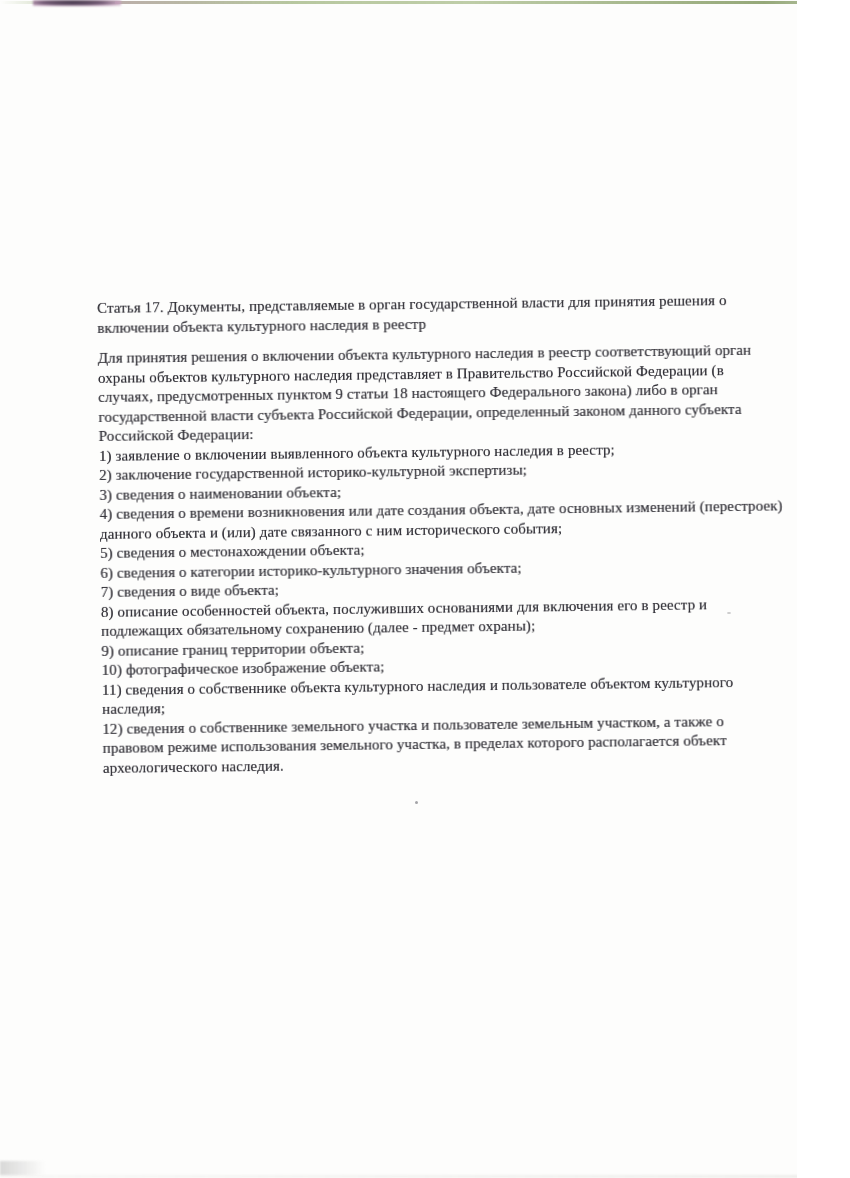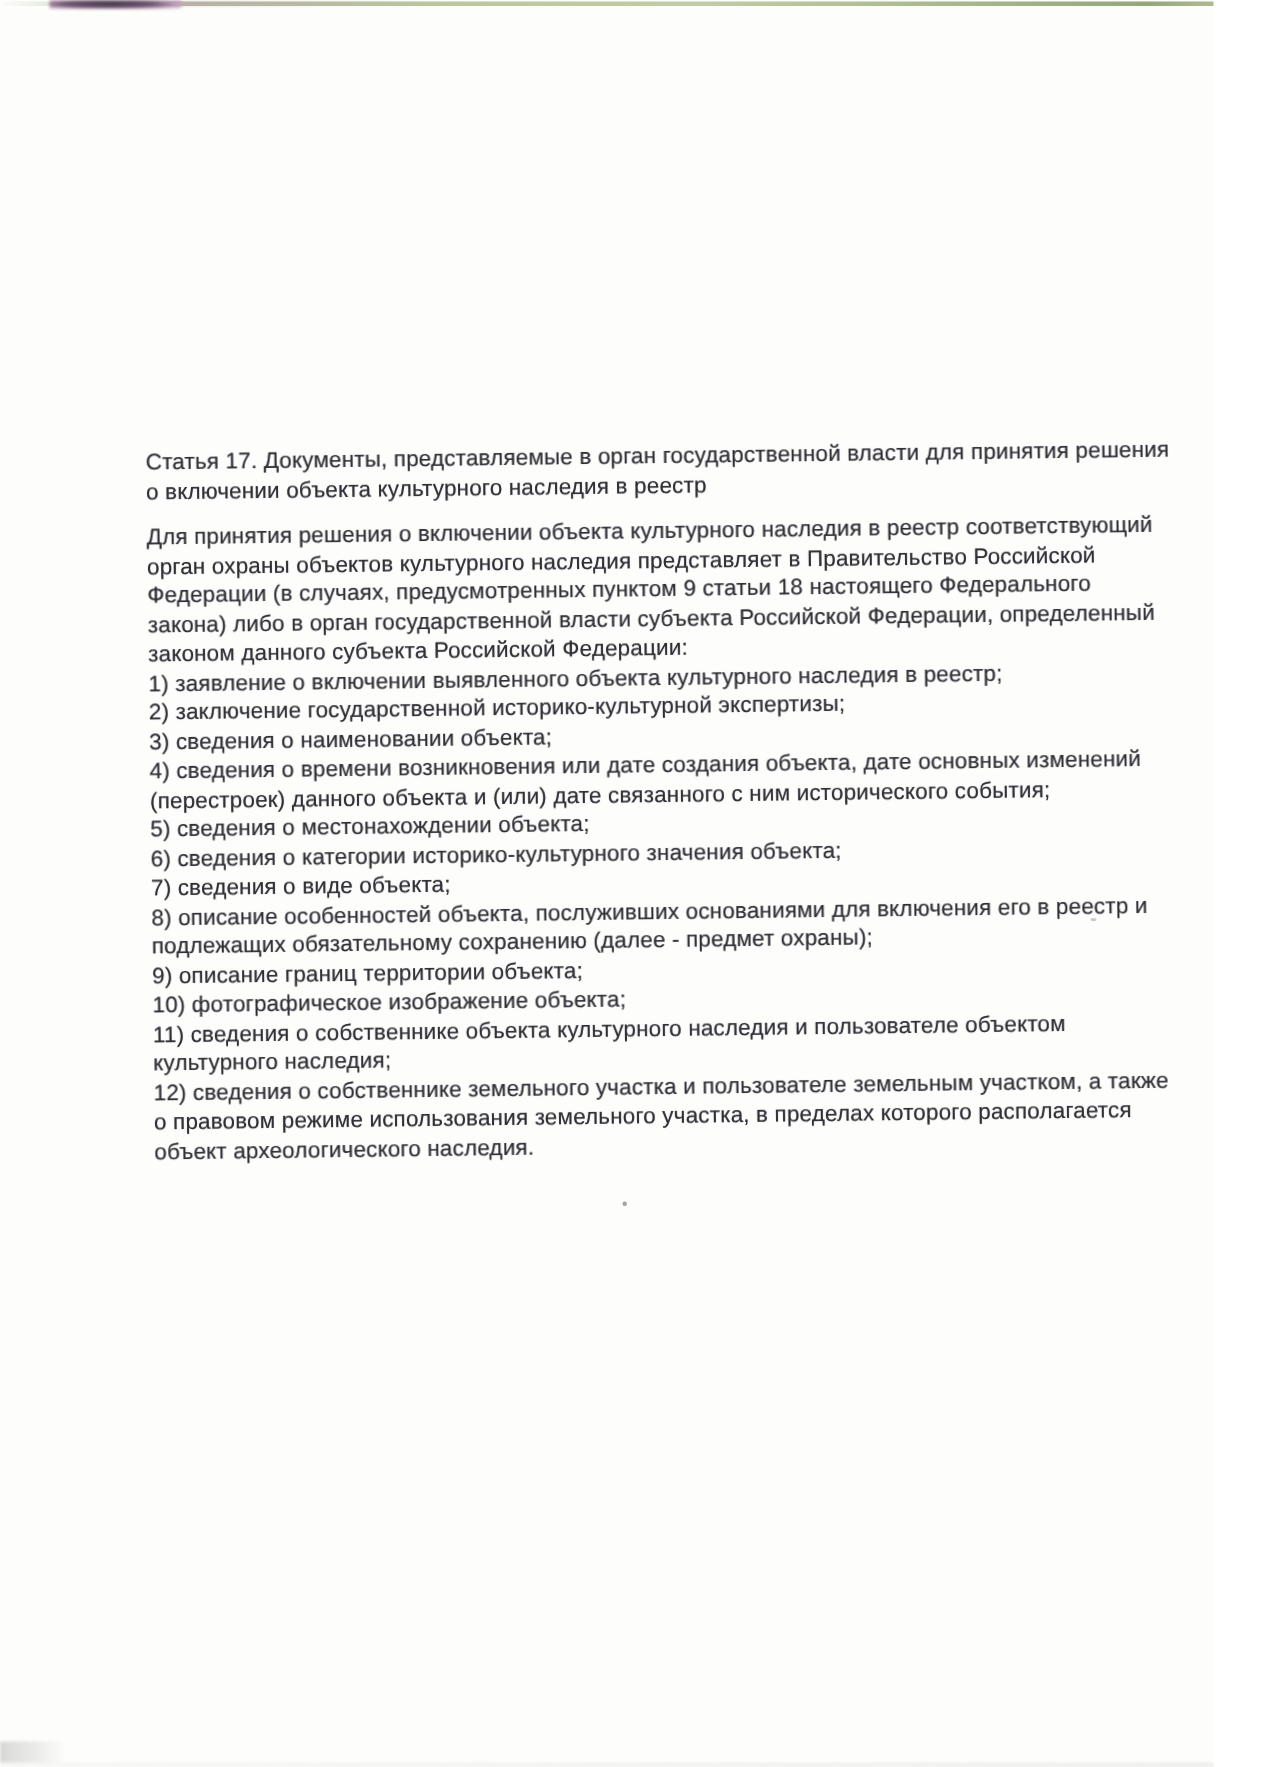--- a/index.html
+++ b/index.html
@@ -6,22 +6,21 @@
     margin: 0;
     padding: 0;
     background: #ffffff;
   }
   .page {
     position: relative;
     width: 797px;
     height: 1178px;
     background: var(--paper, #fdfdfc);
     overflow: hidden;
-    font-family: Liberation Sans, sans-serif;
-    padding-left: 12px;
+    font-family: Liberation Serif, serif;
   }
   
   .top-edge-line {
     position: absolute;
     top: 1px; left: 0;
     width: 850px; height: 3px;
     background: linear-gradient(to right,
       rgba(163,184,132,0) 0%,
       rgba(163,184,132,0.35) 5%,
       rgba(163,184,132,0.85) 14%,

